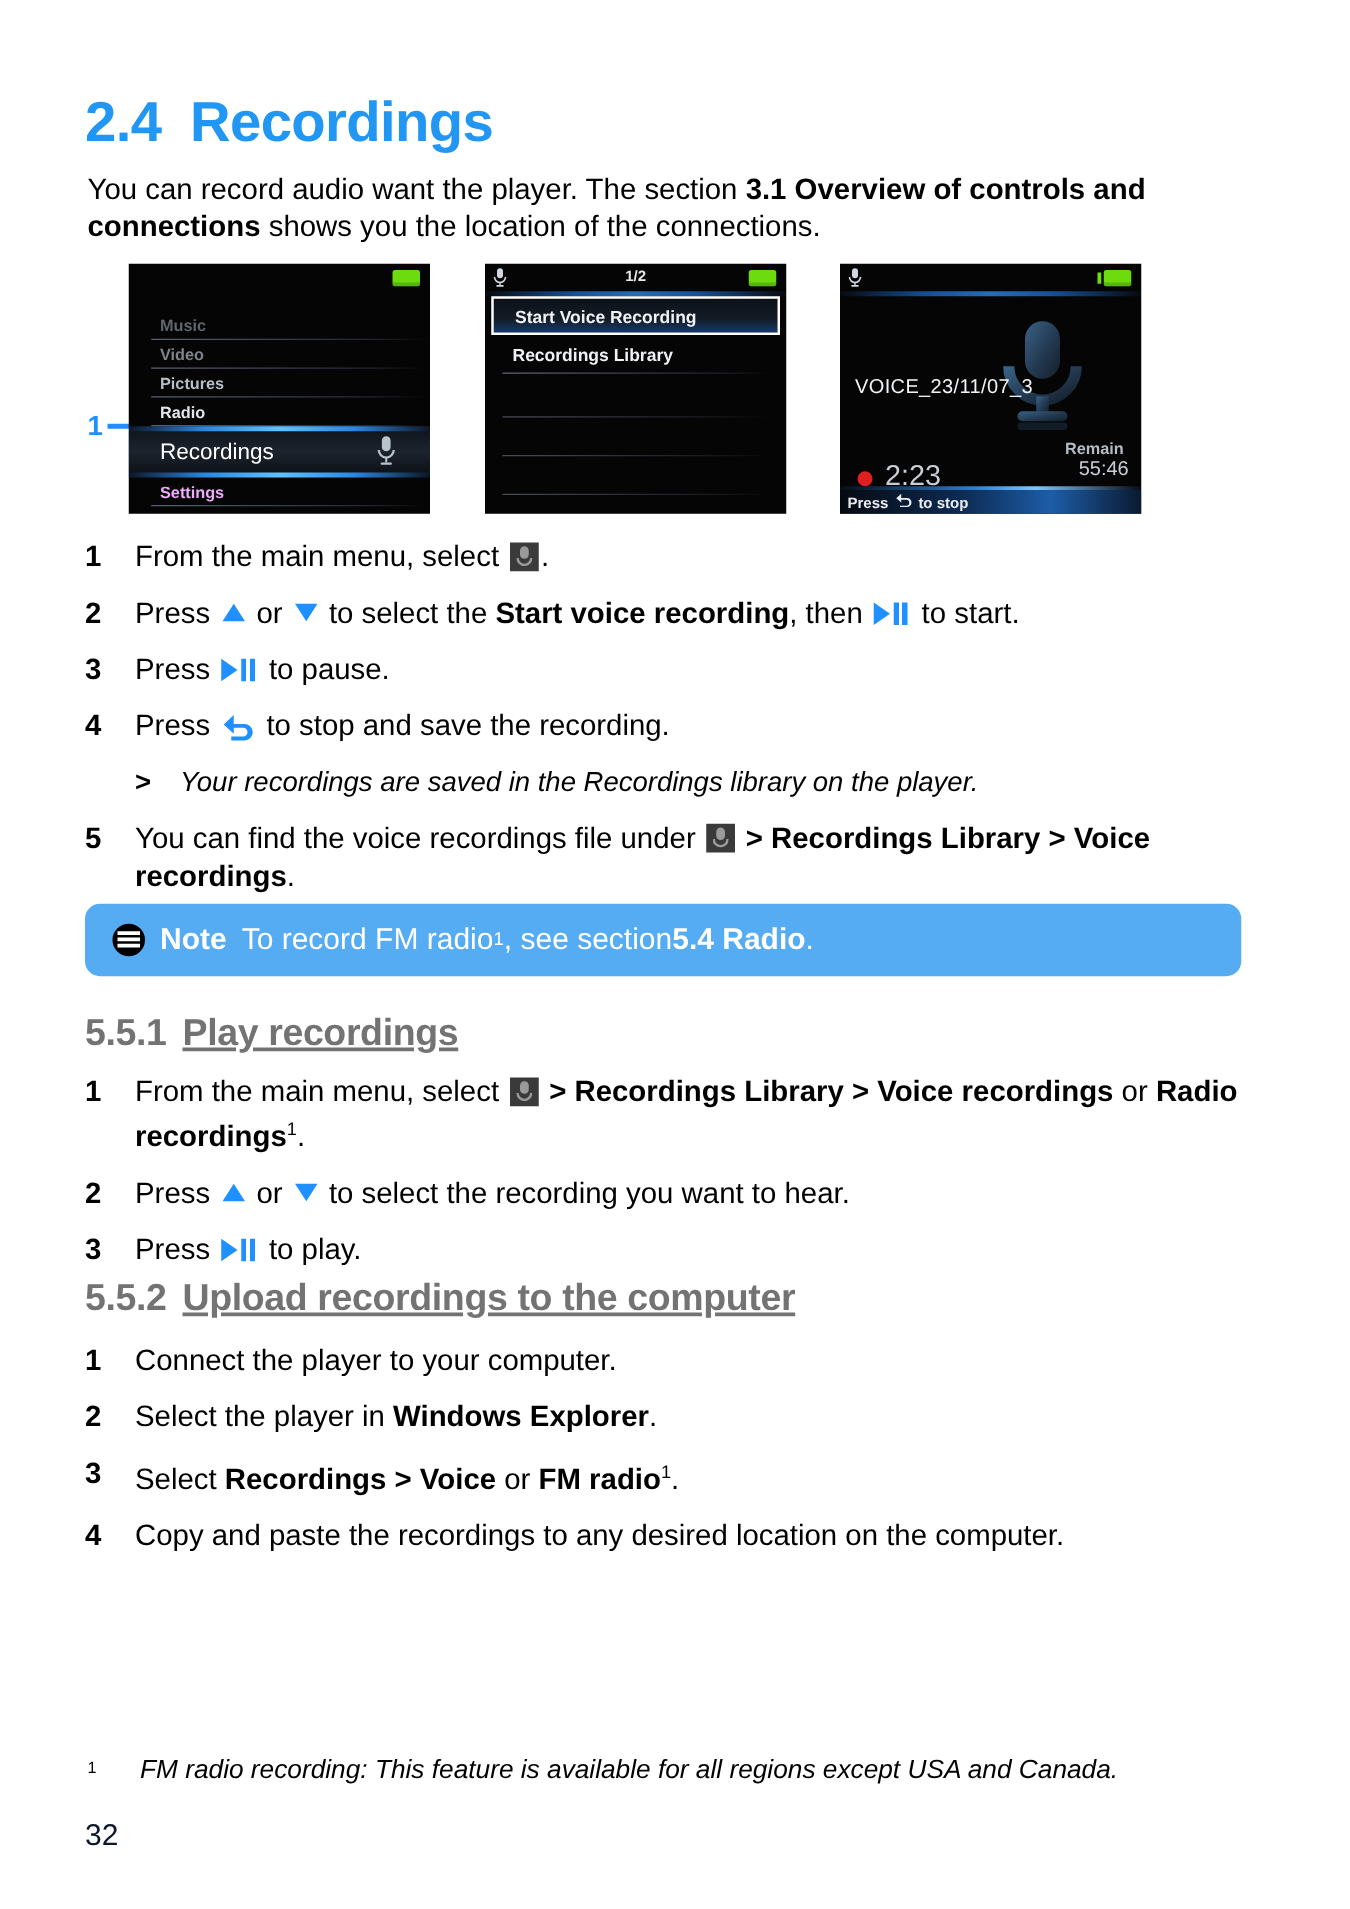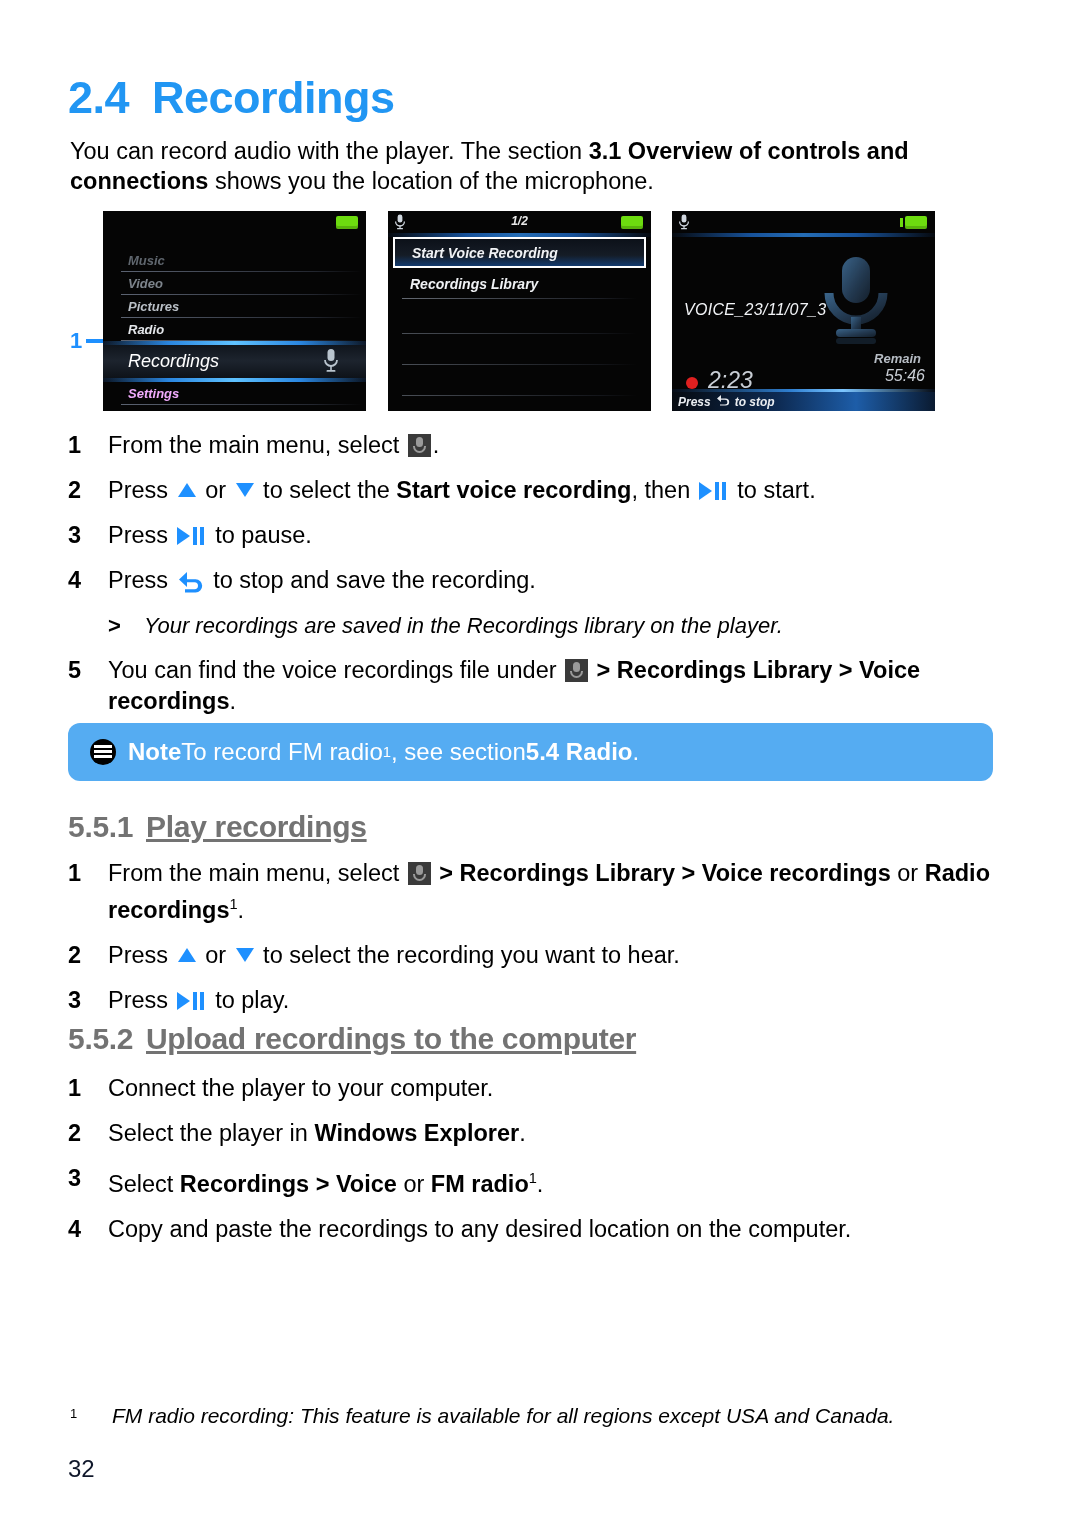--- a/index.html
+++ b/index.html
@@ -184,32 +184,31 @@
     margin-right: 12px;
   }
   .note-icon::before {
     content: "";
     position: absolute;
     left: 4px; top: 6px;
     width: 18px; height: 3px;
     background: #fff;
     box-shadow: 0 5px 0 #fff, 0 10px 0 #fff;
   }
-  .note-bar .lbl { font-weight: bold; margin-right: 0; }
+  .note-bar .lbl { font-weight: bold; margin-right: 12px; }
 
   
   .shots { position: absolute; left: 103px; top: 211px; }
   .shot {
     position: absolute;
-    width: 263px;
+    width: 241px;
     height: 200px;
     background: #050505;
     overflow: hidden;
     box-sizing: border-box;
-    font-style: italic;
   }
   #shot1 { left: 0; }
   #shot2 { left: 285px; }
   #shot3 { left: 569px; }
 
   .statusbar {
     position: absolute;
     left: 0; top: 0; right: 0;
     height: 22px;
   }
@@ -432,21 +431,21 @@
 </head>
 <body>
 
 <div class="page">
 
   <div class="h-main">
     <span class="num">2.4</span><span>Recordings</span>
   </div>
 
   <div class="intro">
-    <span>You can record audio with the player. The section </span><b>3.1 Overview of controls and connections</b><span> shows you the location of the microphone.</span>
+    <span>You can record audio want the player. The section </span><b>3.1 Overview of controls and connections</b><span> shows you the location of the connections.</span>
   </div>
 
   <div class="callout">
     <span>1</span>
     <span class="bar"></span>
   </div>
 
   <div class="shots">
 
     <div class="shot" id="shot1">

